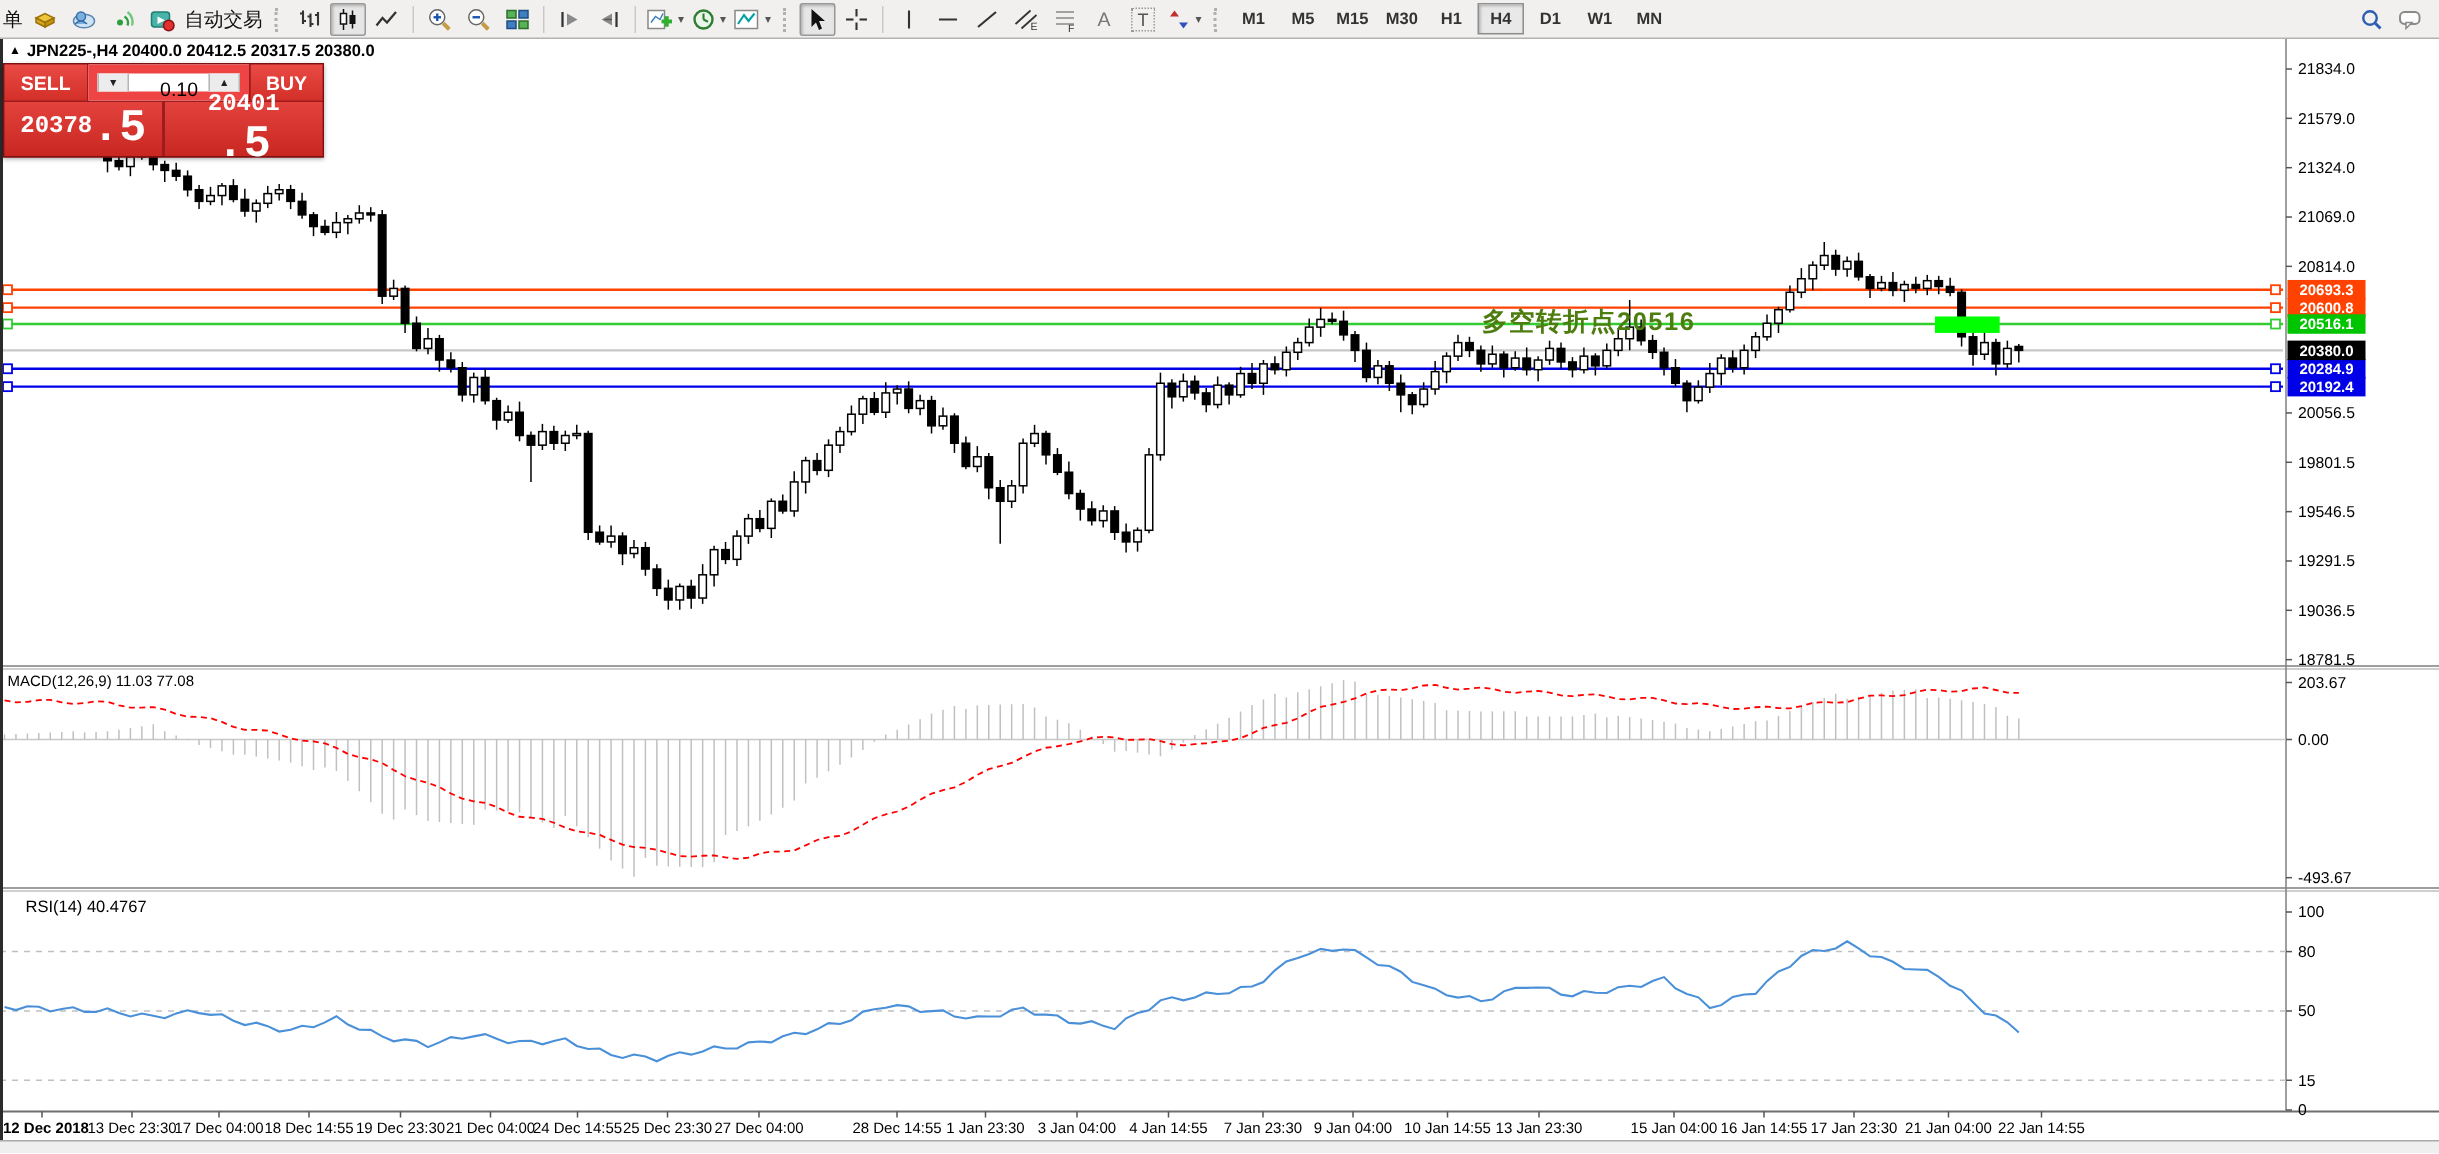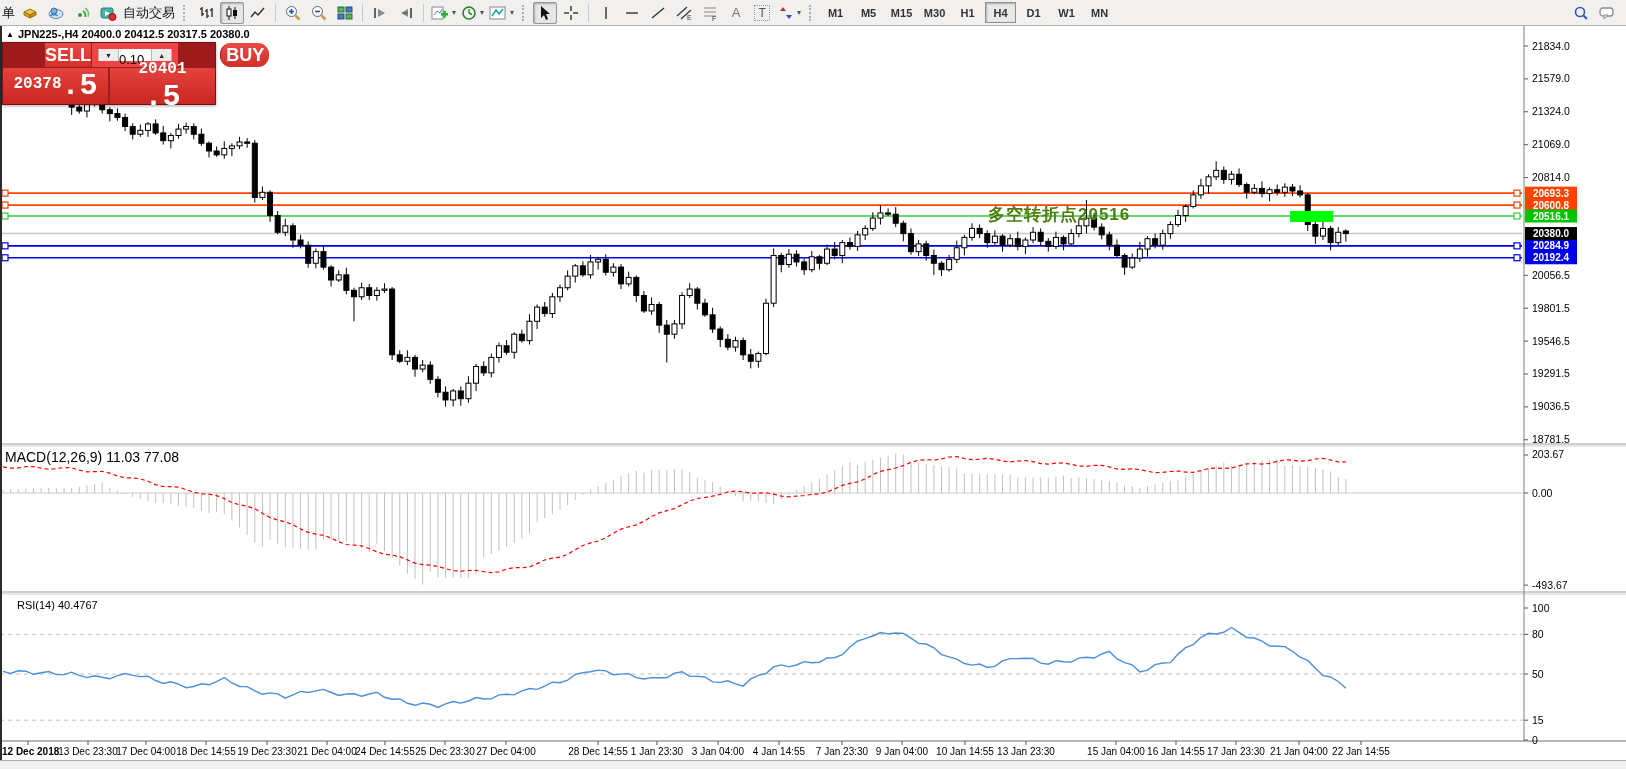--- a/index.html
+++ b/index.html
@@ -18,31 +18,31 @@
   .tf{min-width:25px;height:19px;font-weight:bold;font-size:11px;color:#333;display:flex;
       align-items:center;justify-content:center;border:1px solid transparent;margin:0 1px;padding:0 2px;}
   .tf.active{background:#e8e8e8;border-color:#8f8f8f;box-shadow:inset 1px 1px 2px rgba(0,0,0,.25);}
   #tb-right{margin-left:auto;display:flex;align-items:center;margin-right:6px;}
   
   #chart-left-border{position:absolute;left:0;top:26px;width:2px;height:734px;background:#2b2b2b;z-index:4;}
   #chart-top-border{position:absolute;left:0;top:25px;width:1626px;height:1px;background:#9a9a9a;z-index:4;}
   #bottom-strip{position:absolute;left:0;top:760px;width:1626px;height:9px;background:#efefef;border-top:1px solid #a9a9a9;z-index:4;}
   #chart-title{position:absolute;left:6px;top:28px;z-index:7;font-size:11px;font-weight:bold;color:#000;white-space:nowrap;}
   #chart-title .arr{font-size:8px;margin-right:4px;vertical-align:1px;}
-  #macd-label{position:absolute;left:5px;top:449px;z-index:5;font-size:14px;color:#000;text-align:center;}
+  #macd-label{position:absolute;left:5px;top:449px;z-index:5;font-size:10px;color:#000;text-align:center;}
   #rsi-label{position:absolute;left:5px;top:599px;z-index:5;font-size:11px;color:#000;padding-left:12px;}
   #annotation{position:absolute;left:988px;top:203px;z-index:5;font-size:17px;font-weight:bold;letter-spacing:1px;white-space:nowrap;}
   
   #panel{position:absolute;left:2px;top:42px;width:212px;z-index:10;background:#9e1b1e;
          border:1px solid #7c1012;box-shadow:0 1px 3px rgba(0,0,0,.35);}
   #panel .row1{display:flex;height:24px;}
-  .pbtn{background:linear-gradient(#ea4b45,#d22f28);color:#fff;font-weight:bold;font-size:18px;
-        display:flex;align-items:center;justify-content:center;border-right:1px solid #9e1b1e;border-left:1px solid #9e1b1e;margin-left:42px;}
+  .pbtn{background:linear-gradient(#ea4b45,#d22f28);color:#fff;font-weight:bold;font-size:13px;
+        display:flex;align-items:center;justify-content:center;border-right:1px solid #9e1b1e;border-left:1px solid #9e1b1e;}
   #sell-btn{width:55px;border-left:none;}
-  #buy-btn{flex:0 0 48px;border-right:none;border-radius:11px;}
+  #buy-btn{flex:0 0 48px;border-right:none;}
   #spinner{flex:1;display:flex;background:#fff;border:6px solid #ef4444;}
   .spbtn{width:19px;background:#ececec;display:flex;align-items:center;justify-content:center;
          font-size:7px;color:#222;border-left:1px solid #b5b5b5;border-right:1px solid #b5b5b5;}
   #vol{flex:1;text-align:right;font-size:13px;color:#000;line-height:22px;padding-right:7px;}
   #panel .row2{display:flex;height:36px;margin-top:1px;}
   .pricebox{flex:1;background:linear-gradient(#e4423c,#c92722);color:#fff;display:flex;
             align-items:center;justify-content:center;padding-bottom:1px;font-family:Liberation Mono, monospace;}
   .pricebox + .pricebox{margin-left:2px;flex-direction:column;}
   .pmain{font-weight:bold;font-size:16px;padding-bottom:4px;}
   .pfrac{font-weight:bold;font-size:30px;line-height:30px;}

